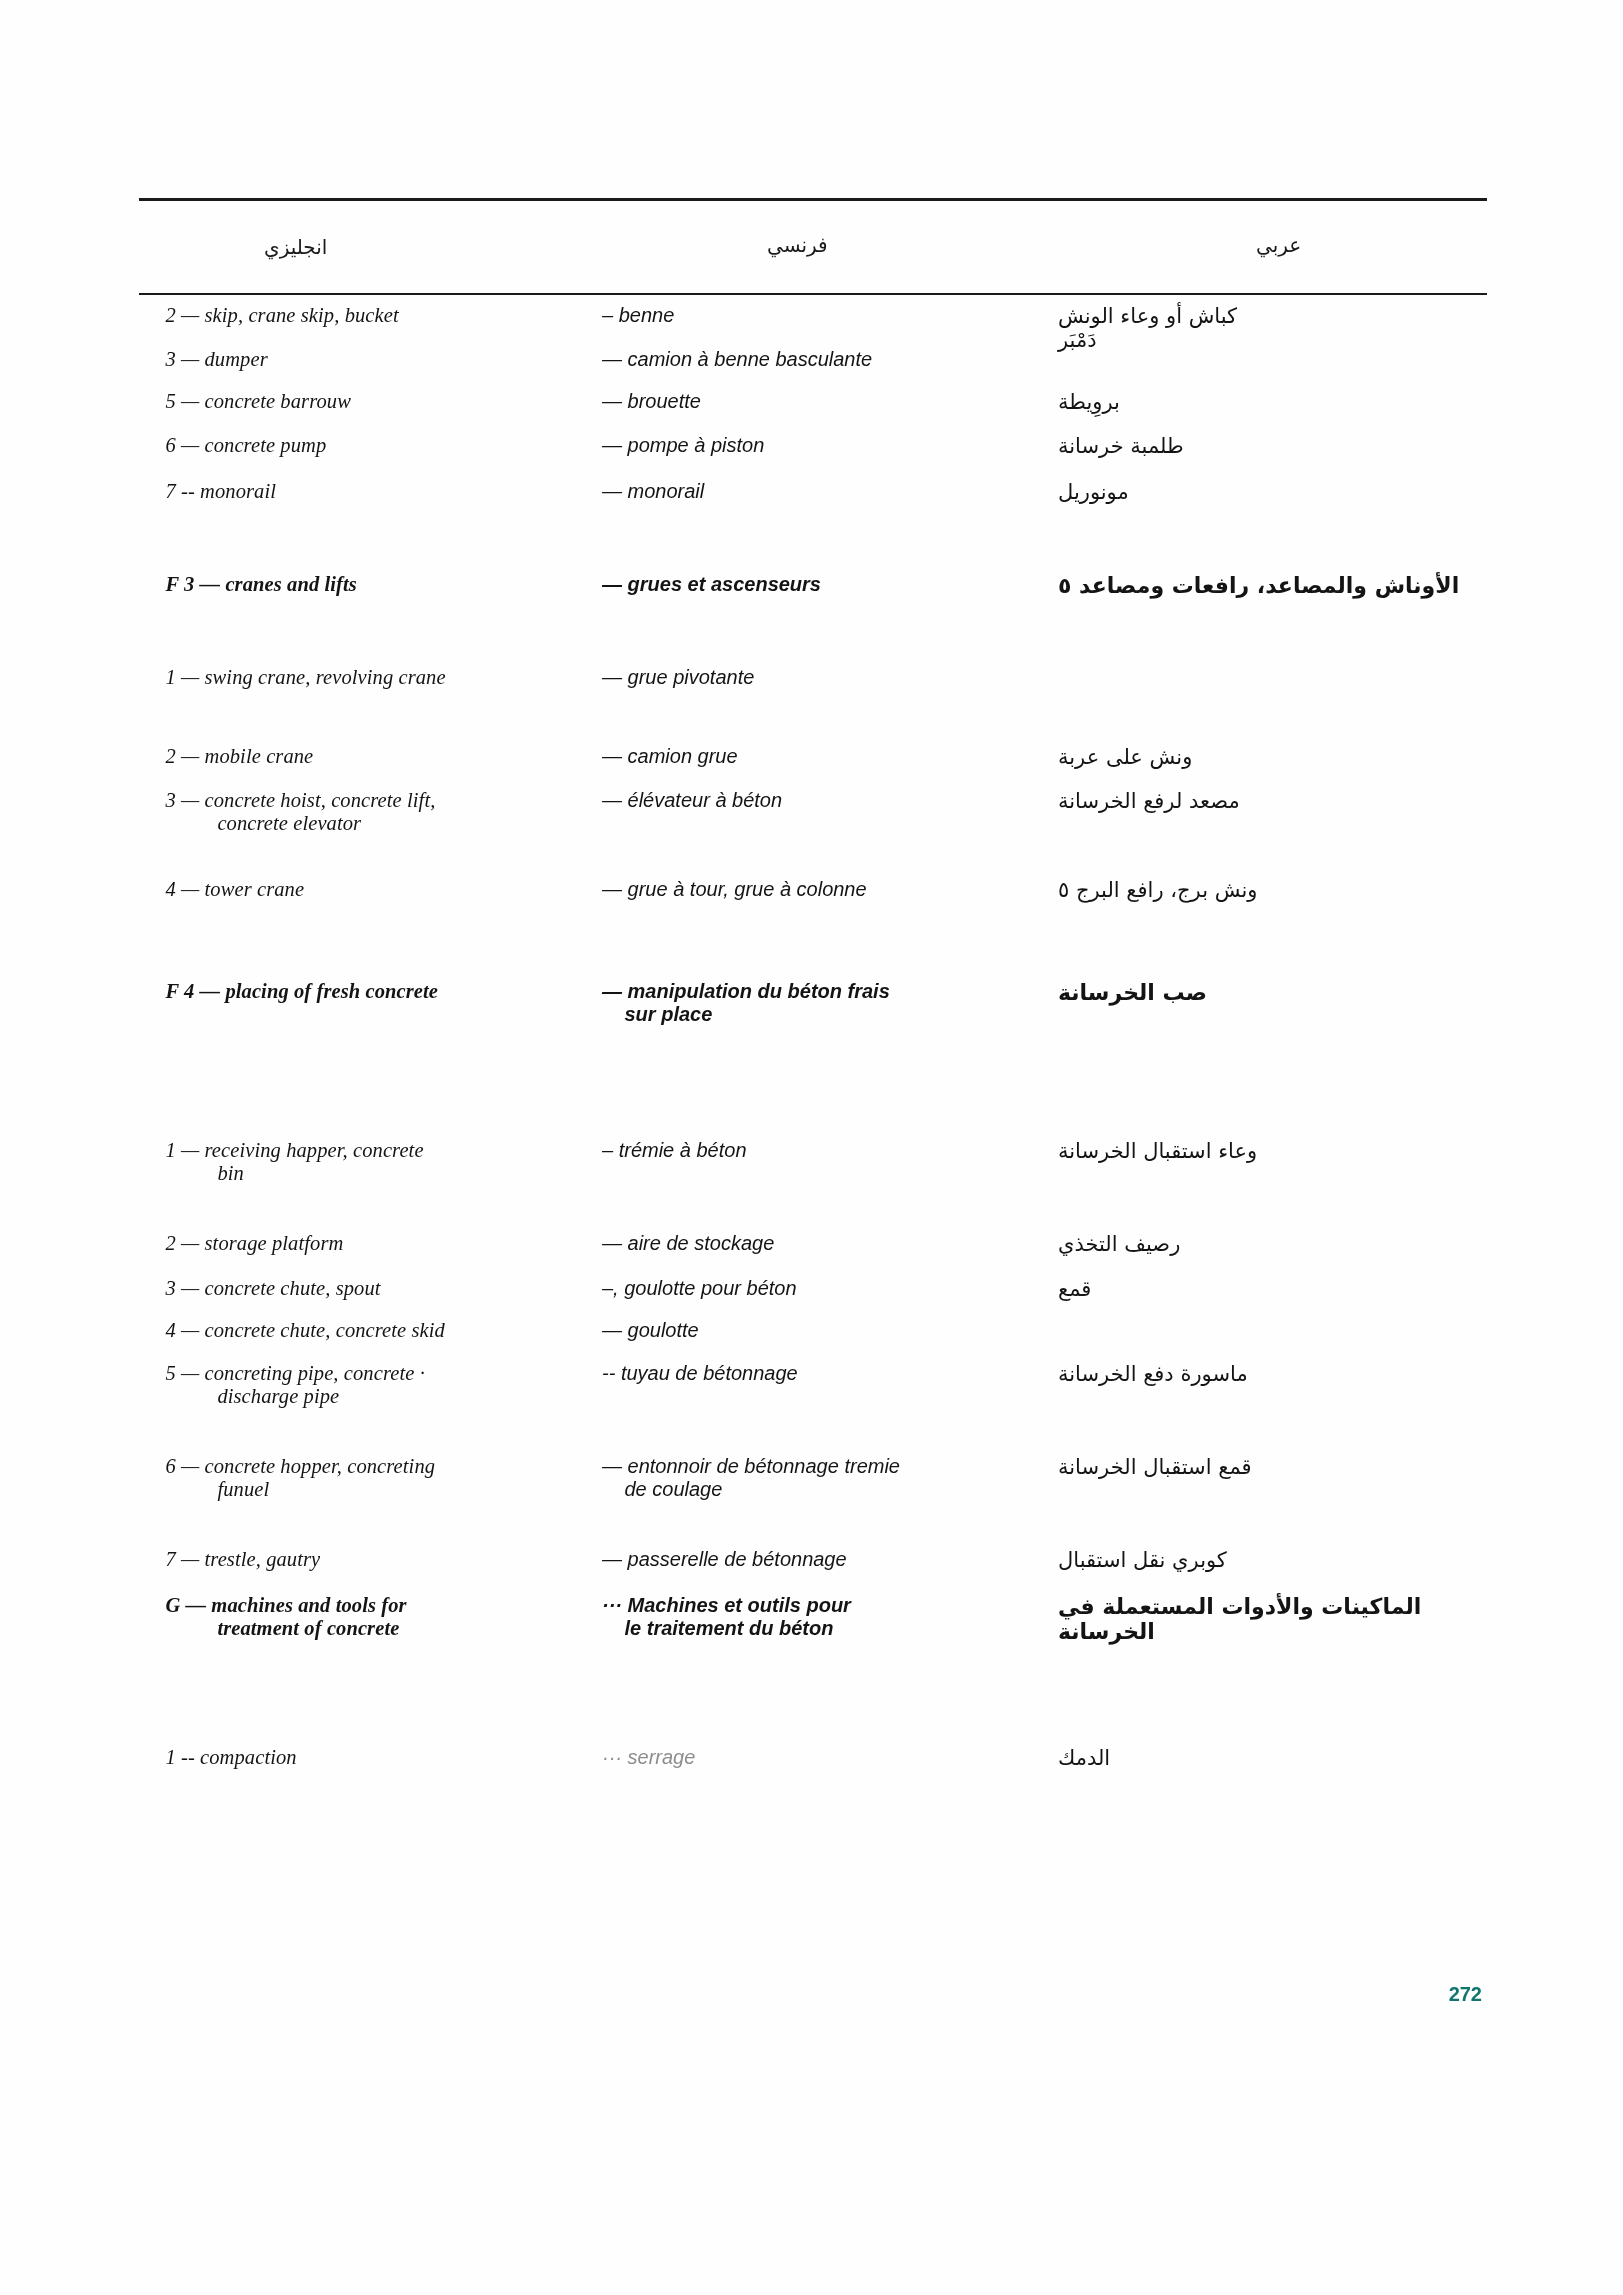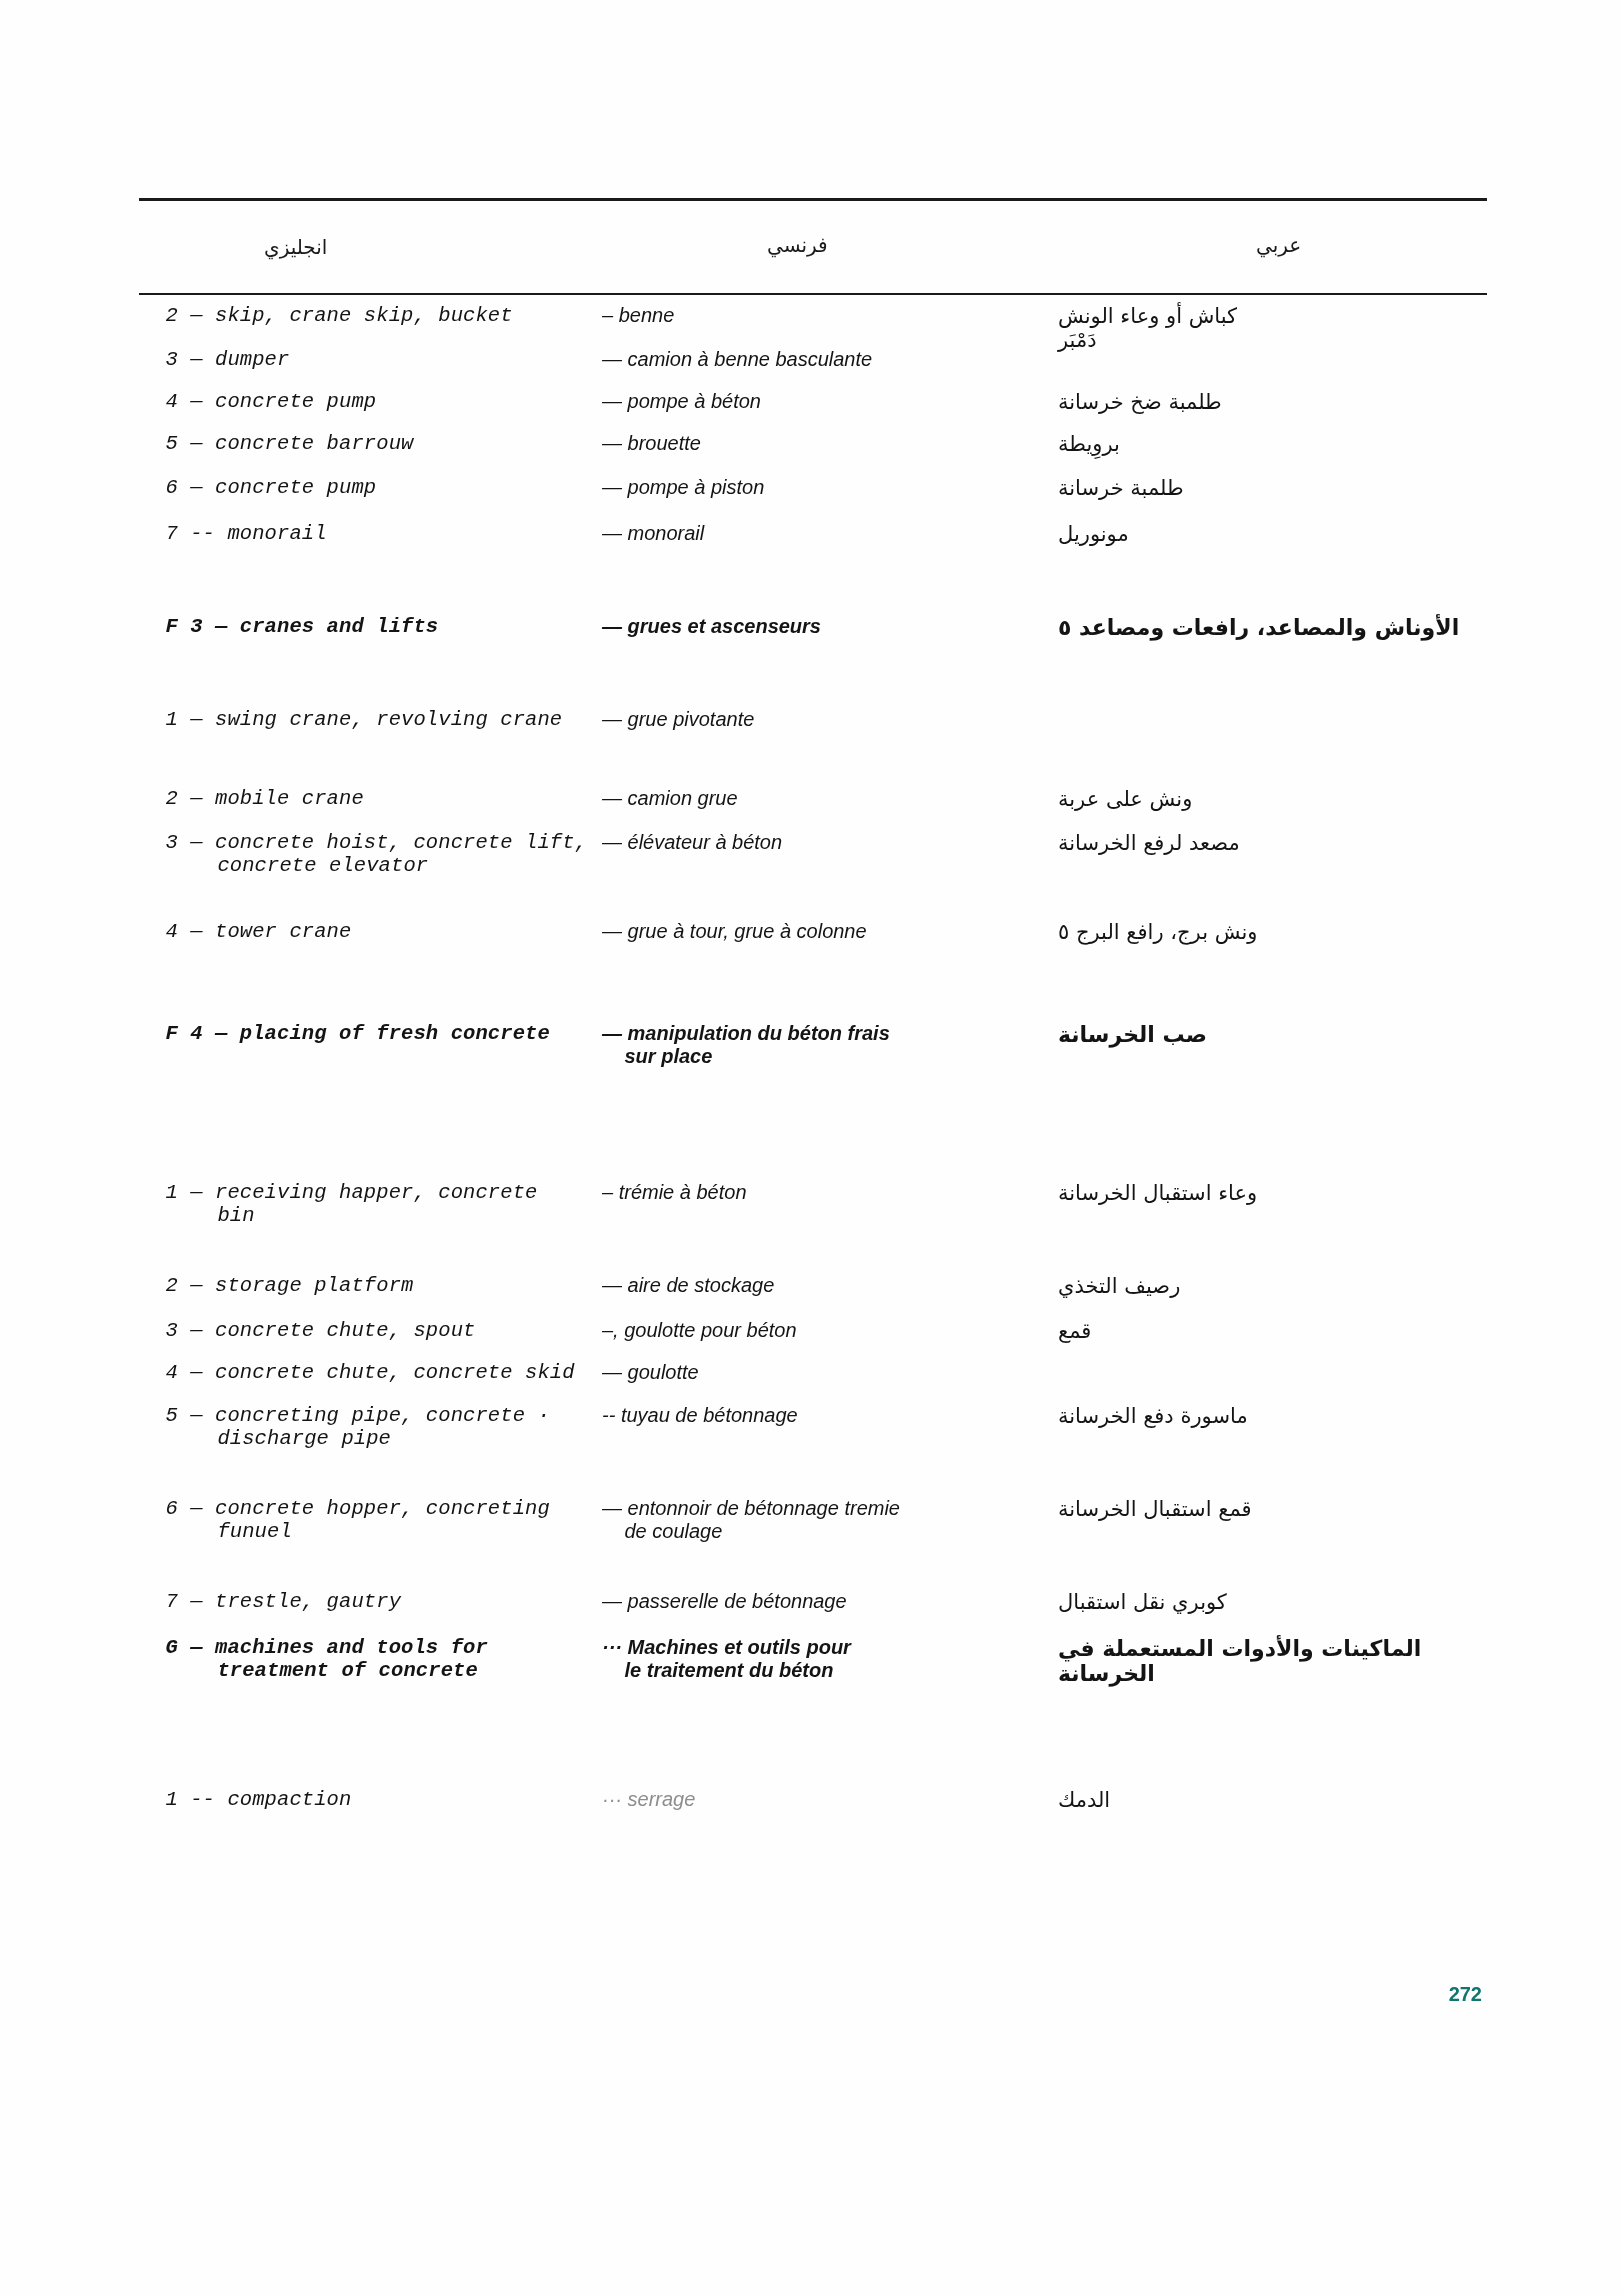--- a/index.html
+++ b/index.html
@@ -60,21 +60,21 @@
   .cell {
     position: absolute;
     top: 0;
   }
   .c-en {
     left: 26.4px;
     width: 449px;
     font-style: italic;
     font-size: 20.5px;
     color: #141414;
-    font-family: Liberation Mono, monospace;
+    font-family: Liberation Serif, serif;
     letter-spacing: 0.1px;
   }
   .c-fr {
     left: 463px;
     width: 456px;
     font-style: italic;
     font-size: 20px;
     color: #141414;
     font-family: "Liberation Sans", sans-serif;
   }
@@ -138,25 +138,20 @@
         <span>دَمْبَر</span>
       </div>
     </div>
 
     <div class="row" style="height:42px;">
       <div class="cell c-en">3 — dumper</div>
       <div class="cell c-fr">— camion à benne basculante</div>
       <div class="cell c-ar"></div>
     </div>
 
-    <div class="row" style="height:42px;">
-      <div class="cell c-en">4 — concrete pump</div>
-      <div class="cell c-fr">— pompe à béton</div>
-      <div class="cell c-ar">طلمبة ضخ خرسانة</div>
-    </div>
 
     <div class="row" style="height:44px;">
       <div class="cell c-en">5 — concrete barrouw</div>
       <div class="cell c-fr">— brouette</div>
       <div class="cell c-ar">بروِيطة</div>
     </div>
 
     <div class="row" style="height:46px;">
       <div class="cell c-en">6 — concrete pump</div>
       <div class="cell c-fr">— pompe à piston</div>

